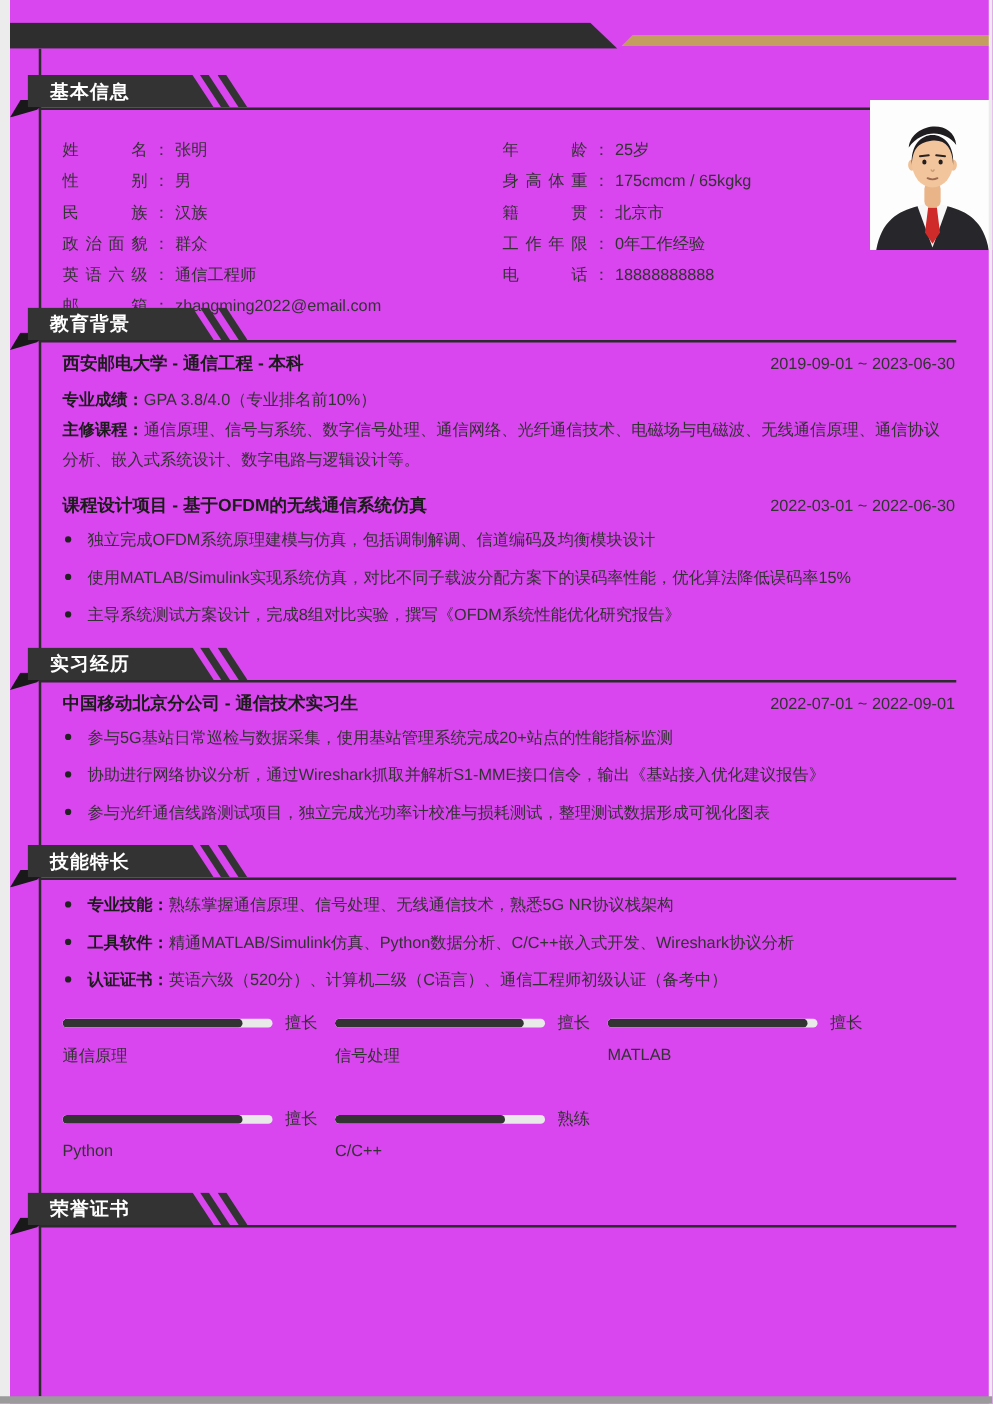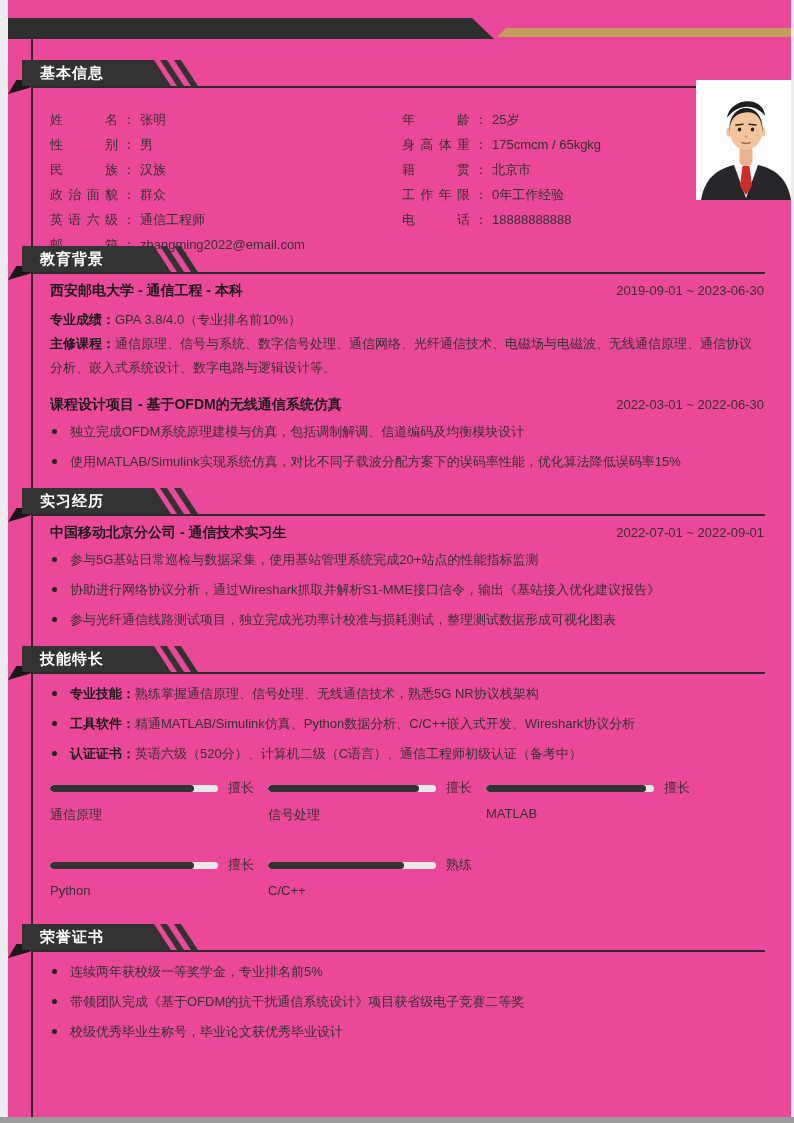--- a/index.html
+++ b/index.html
@@ -1,18 +1,18 @@
 <!DOCTYPE html>
 <html><head>
 <meta charset="utf-8">
 <style>
   * { margin:0; padding:0; box-sizing:border-box; }
   html,body { background:#e9e9e9; }
   body { font-family:"Liberation Sans","DejaVu Sans",sans-serif; color:#333; }
-  .page { position:relative; width:794px; height:1123px; background:#ec4899; overflow:hidden; }
+  .page { position:relative; width:794px; height:1123px; background:#d946ef; overflow:hidden; }
 
   
   .edge-left  { position:absolute; left:0; top:0; bottom:0; width:8px; background:#ececec; z-index:5; }
   .edge-right { position:absolute; right:0; top:0; bottom:0; width:3px; background:#ececec; z-index:5; }
   .edge-bottom{ position:absolute; left:0; right:0; bottom:0; height:6px; background:#9b9b9b; z-index:6; }
   .vline { position:absolute; left:31px; top:39px; bottom:6px; width:2px; background:#2b2b2b; z-index:1; }
 
   
   .topbar-dark { position:absolute; top:18px; left:0; width:494px; height:21px; background:#2e2e2e;
                  clip-path:polygon(0 0,472px 0,494px 100%,0 100%); z-index:2; }
@@ -202,20 +202,24 @@
       </div>
       <div class="bullets">
         <div class="bullet">
             <span class="dot"></span>
             <span>独立完成OFDM系统原理建模与仿真，包括调制解调、信道编码及均衡模块设计</span>
           </div>
         <div class="bullet">
             <span class="dot"></span>
             <span>使用MATLAB/Simulink实现系统仿真，对比不同子载波分配方案下的误码率性能，优化算法降低误码率15%</span>
           </div>
+        <div class="bullet">
+            <span class="dot"></span>
+            <span>主导系统测试方案设计，完成8组对比实验，撰写《OFDM系统性能优化研究报告》</span>
+          </div>
       </div>
     </div>
 
     <div class="sec-head mt-int">
       <span class="rule"></span>
       <span class="fold"></span>
       <span class="banner"></span>
       <span class="stripe s1"></span>
       <span class="stripe s2"></span>
       <span class="sec-title">实习经历</span>
@@ -314,32 +318,15 @@
     </div>
 
     <div class="sec-head mt-honor">
       <span class="rule"></span>
       <span class="fold"></span>
       <span class="banner"></span>
       <span class="stripe s1"></span>
       <span class="stripe s2"></span>
       <span class="sec-title">荣誉证书</span>
     </div>
-    <div class="sec-body">
-      <div class="bullets">
-        <div class="bullet">
-            <span class="dot"></span>
-            <span>连续两年获校级一等奖学金，专业排名前5%</span>
-          </div>
-        <div class="bullet">
-            <span class="dot"></span>
-            <span>带领团队完成《基于OFDM的抗干扰通信系统设计》项目获省级电子竞赛二等奖</span>
-          </div>
-        <div class="bullet">
-            <span class="dot"></span>
-            <span>校级优秀毕业生称号，毕业论文获优秀毕业设计</span>
-          </div>
-      </div>
-
-    </div>
 
   </div>
 </div>
 
 </body></html>

